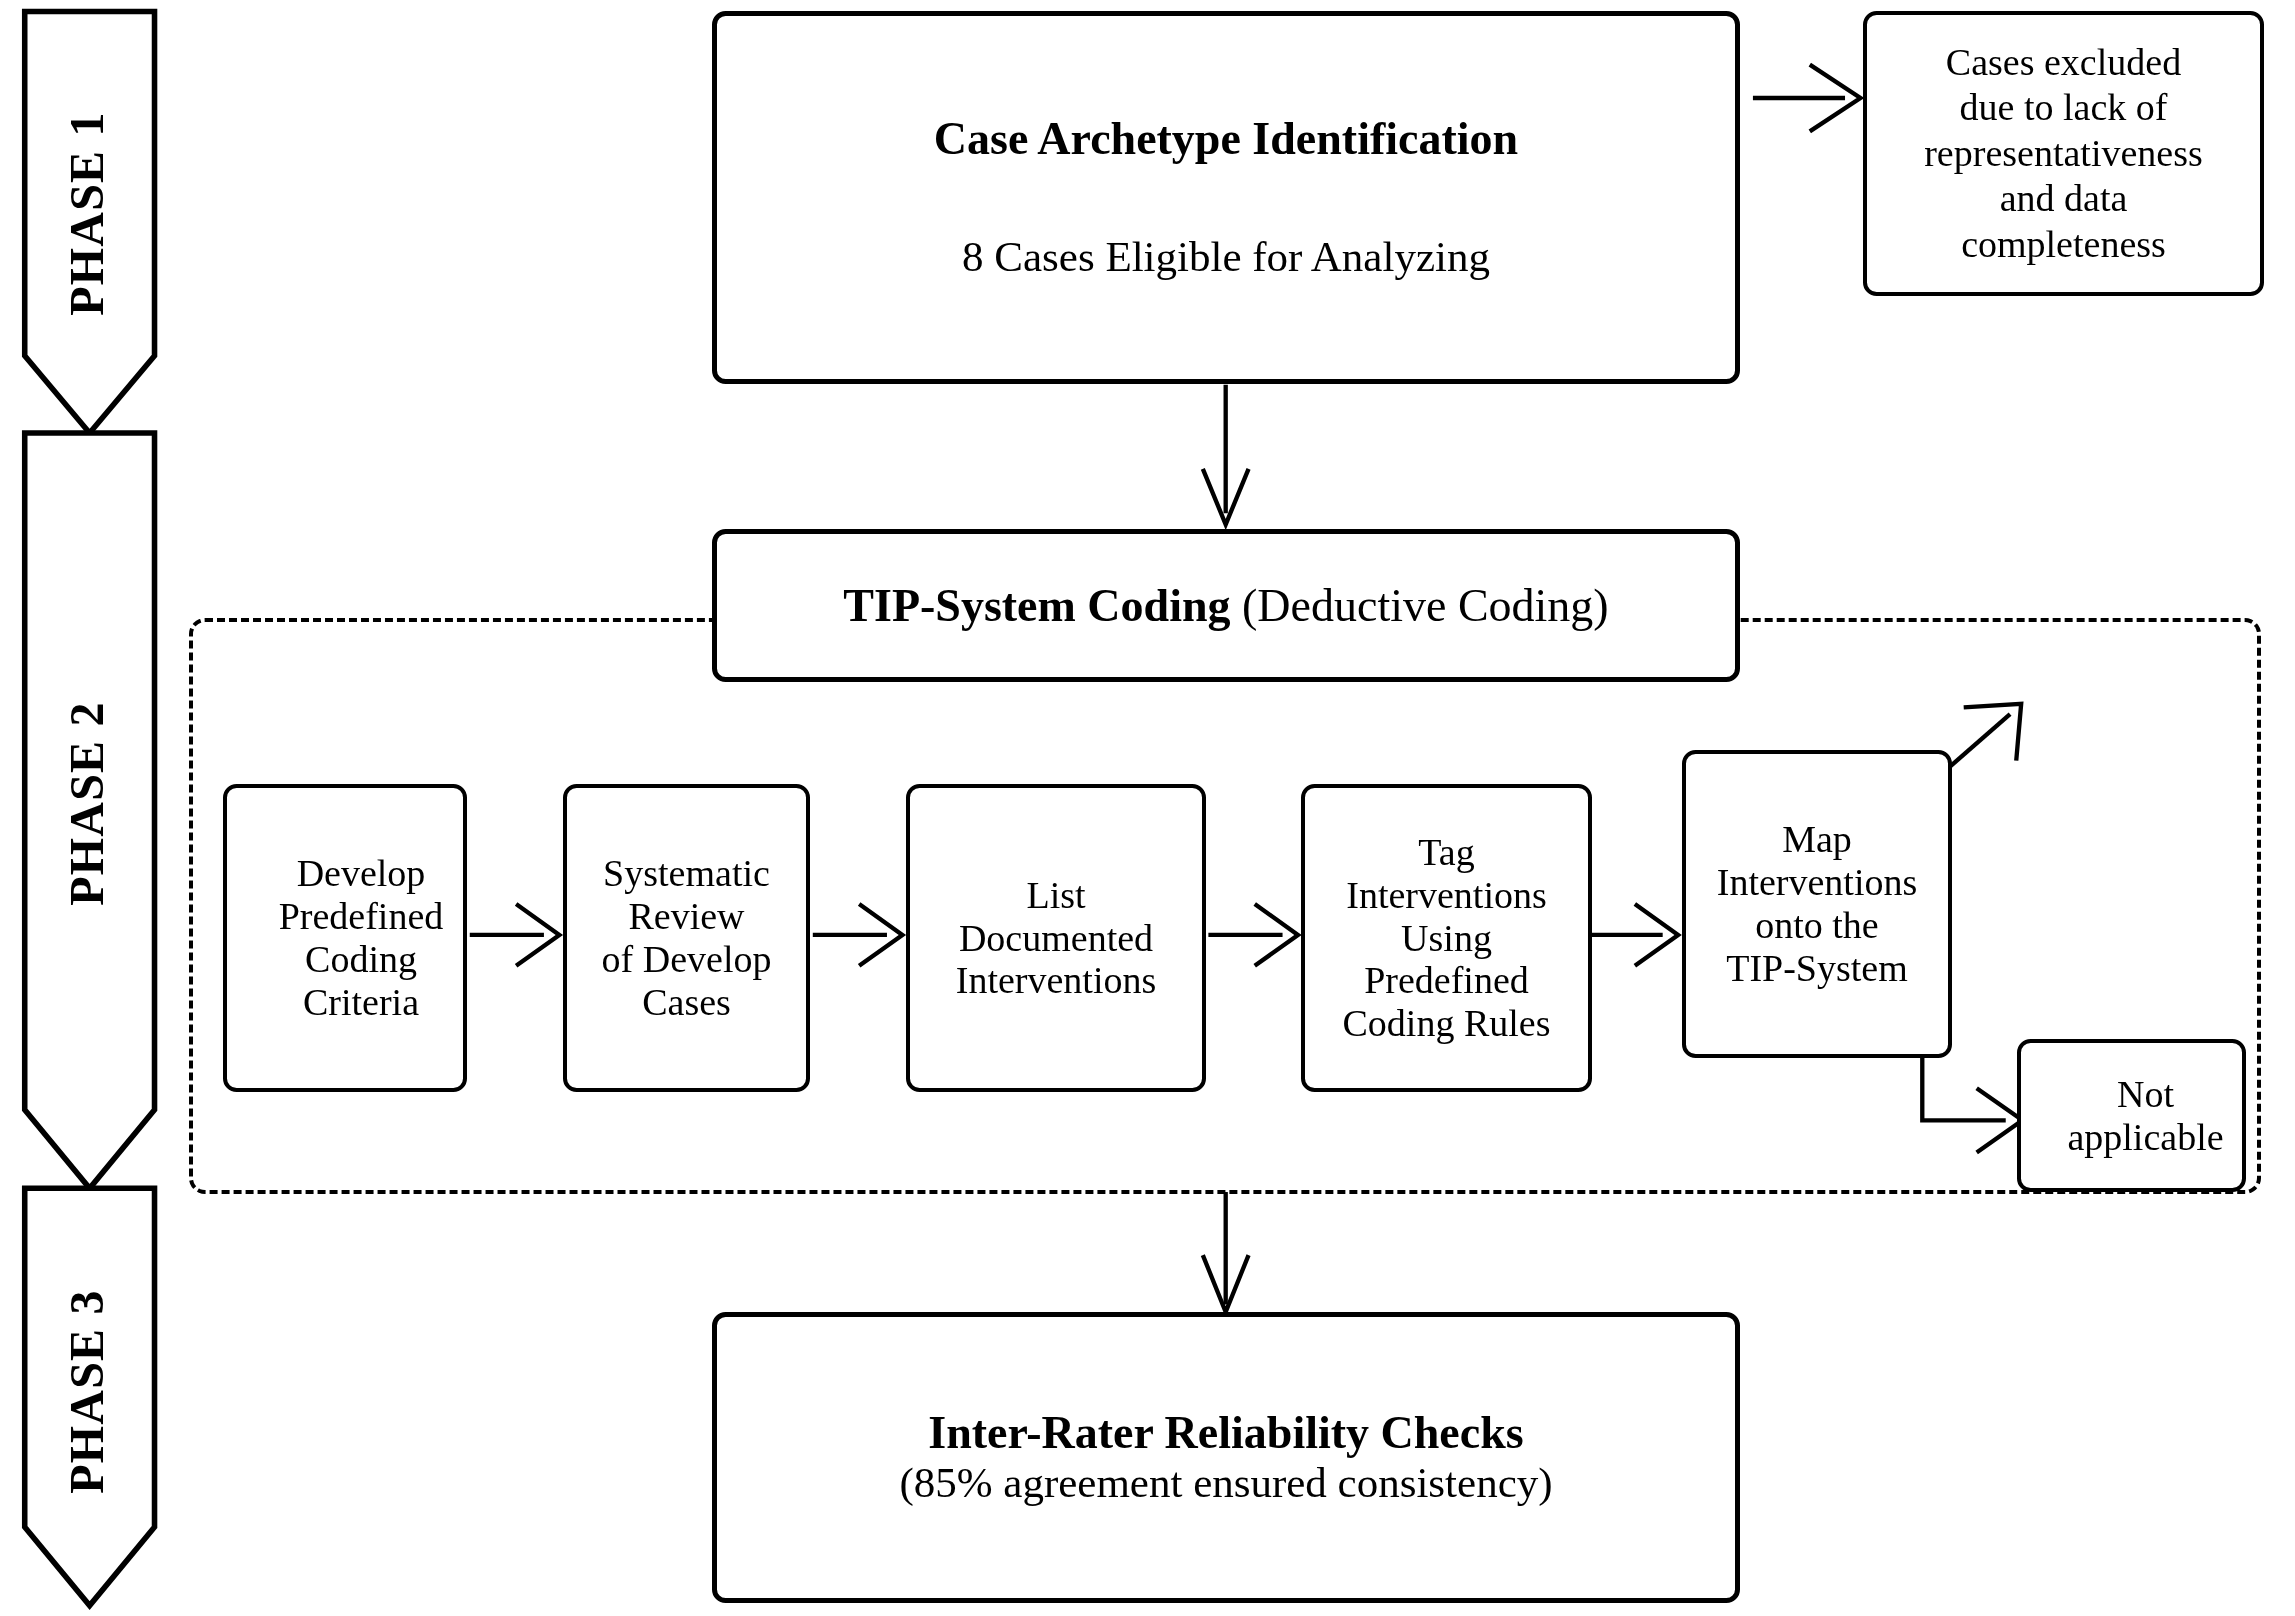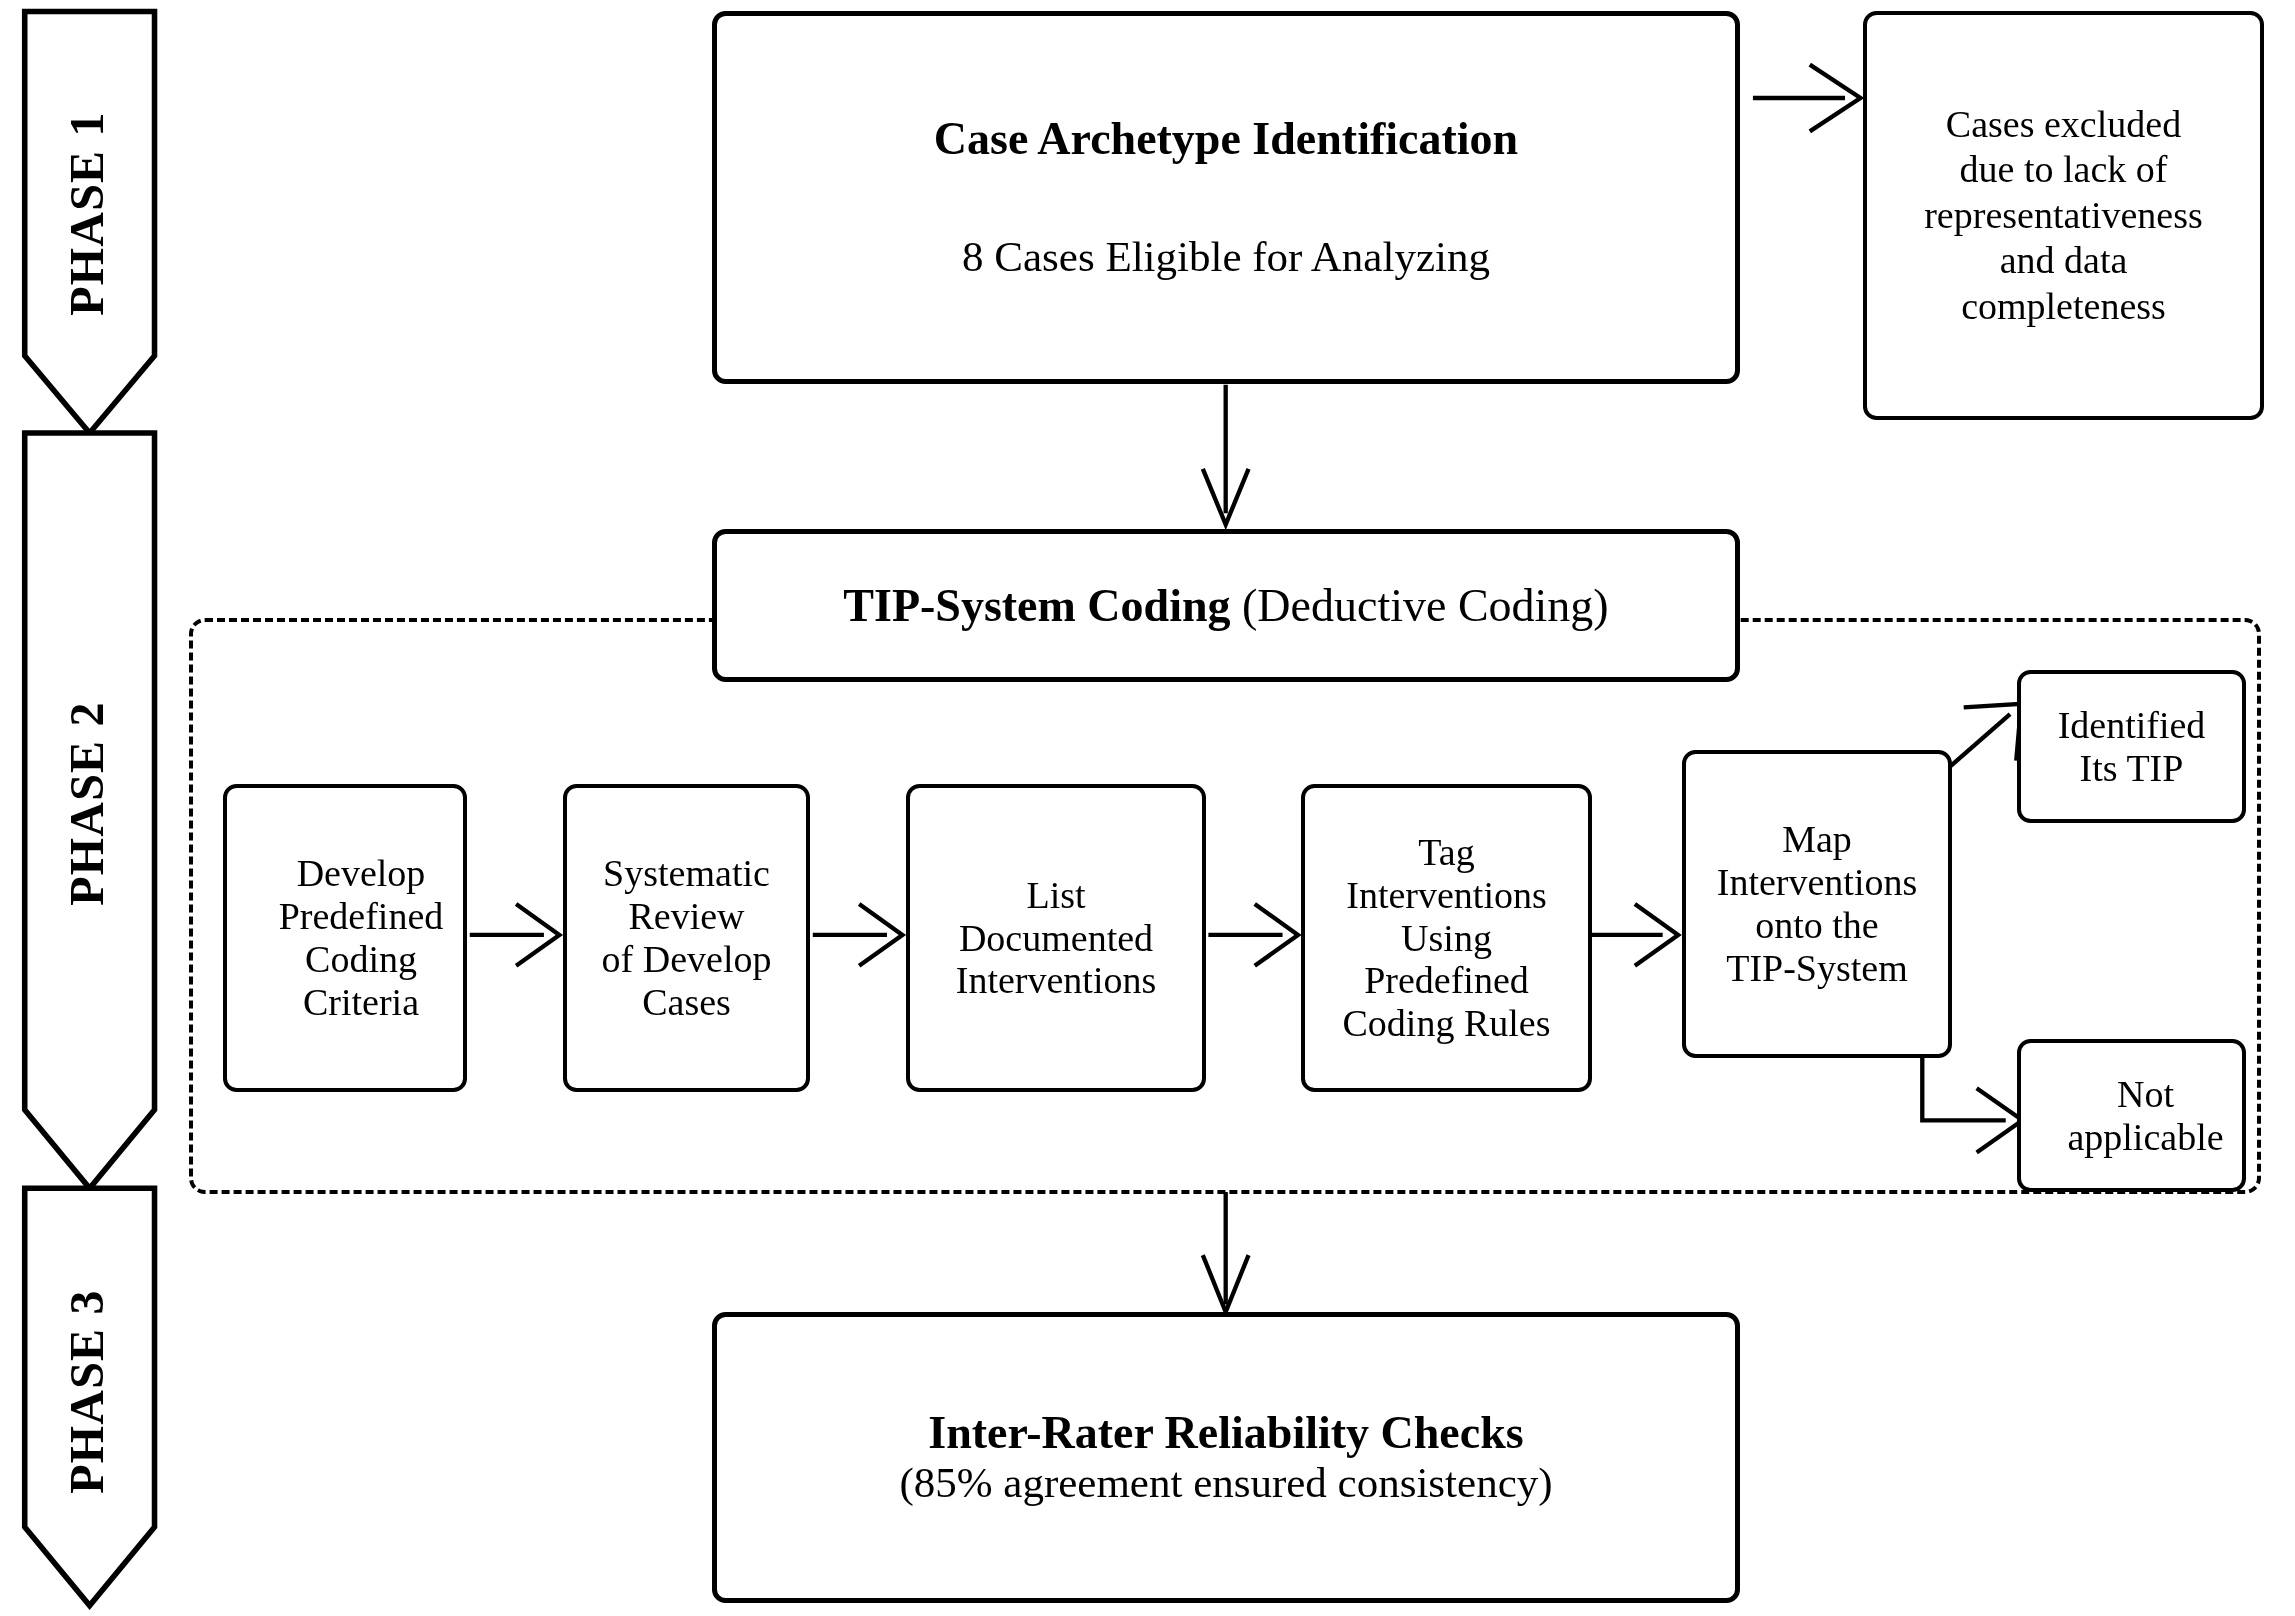--- a/index.html
+++ b/index.html
@@ -173,21 +173,21 @@
   <div class="dashed-group" style="left:189px; top:618px; width:2072px; height:576px;"></div>
 
   <div class="node big" style="left:712px; top:11px; width:1028px; height:373px;">
     <div class="node-inner">
       <span class="stack-line t-main title-bold">Case Archetype Identification</span>
       <span class="gap-arrow"></span>
       <span class="stack-line t-sub">8 Cases Eligible for Analyzing</span>
     </div>
   </div>
 
-  <div class="node" style="left:1863px; top:11px; width:401px; height:409px;">
+  <div class="node" style="left:1863px; top:11px; width:401px; height:285px;">
     <div class="node-inner">
       <span class="stack-line t-exclude">Cases excluded</span>
       <span class="stack-line t-exclude">due to lack of</span>
       <span class="stack-line t-exclude">representativeness</span>
       <span class="stack-line t-exclude">and data</span>
       <span class="stack-line t-exclude">completeness</span>
     </div>
   </div>
 
   <div class="node big" style="left:712px; top:529px; width:1028px; height:153px;">
@@ -234,26 +234,20 @@
 
   <div class="node" style="left:1682px; top:750px; width:270px; height:308px;">
     <div class="node-inner">
       <span class="stack-line t-step">Map</span>
       <span class="stack-line t-step">Interventions</span>
       <span class="stack-line t-step">onto the</span>
       <span class="stack-line t-step">TIP-System</span>
     </div>
   </div>
 
-  <div class="node" style="left:2017px; top:670px; width:229px; height:153px;">
-    <div class="node-inner">
-      <span class="stack-line t-small">Identified</span>
-      <span class="stack-line t-small">Its TIP</span>
-    </div>
-  </div>
 
   <div class="node" style="left:2017px; top:1039px; width:229px; height:153px;padding-left:28px;">
     <div class="node-inner">
       <span class="stack-line t-small">Not</span>
       <span class="stack-line t-small">applicable</span>
     </div>
   </div>
 
   <div class="node big" style="left:712px; top:1312px; width:1028px; height:291px;">
     <div class="node-inner">

